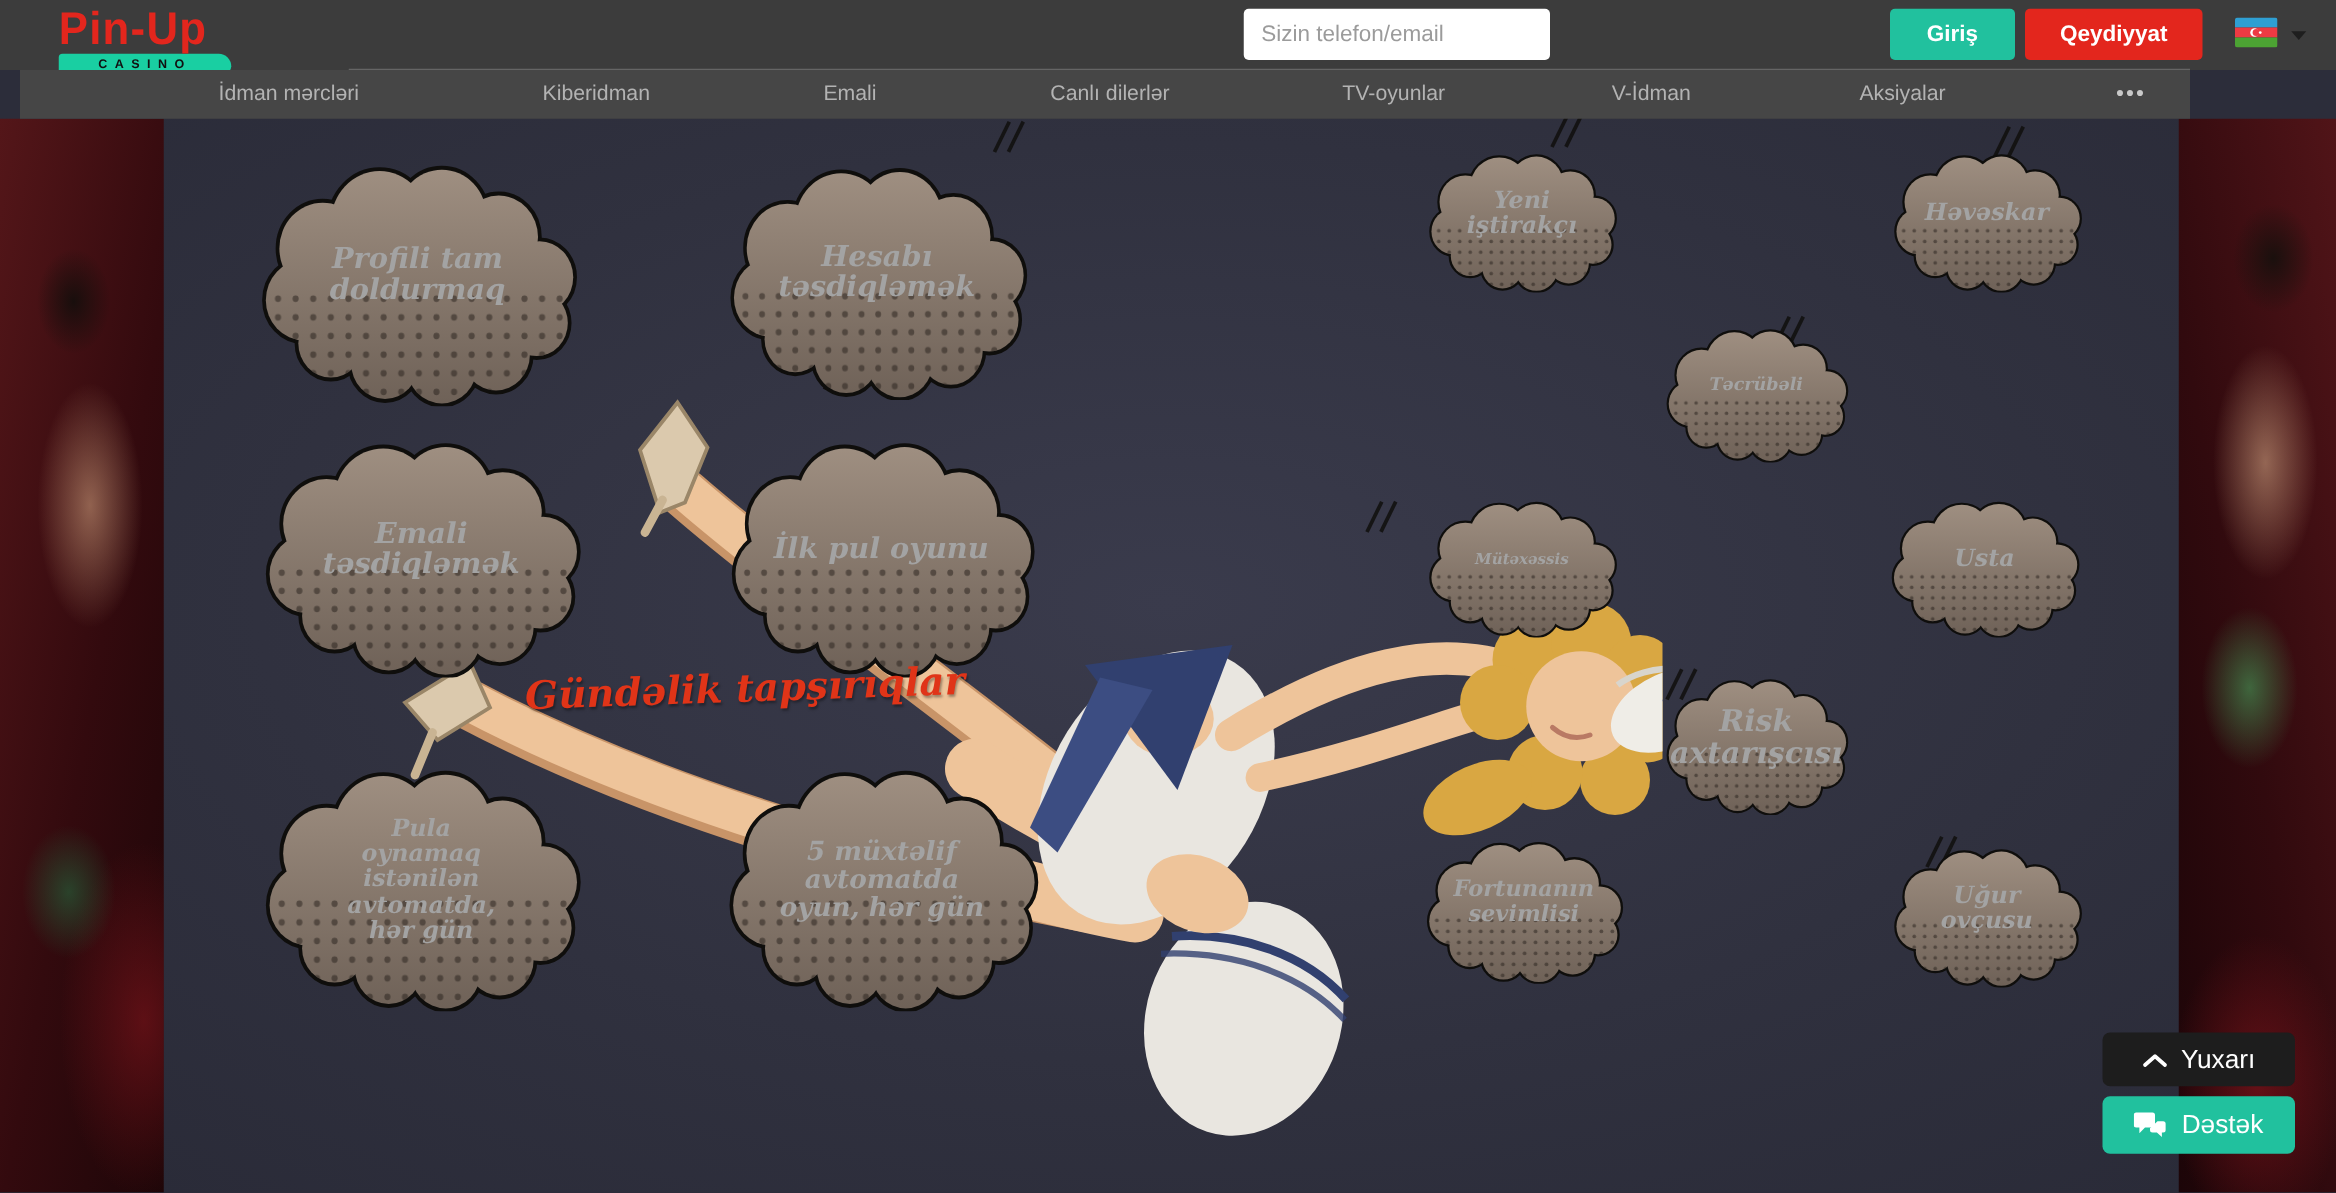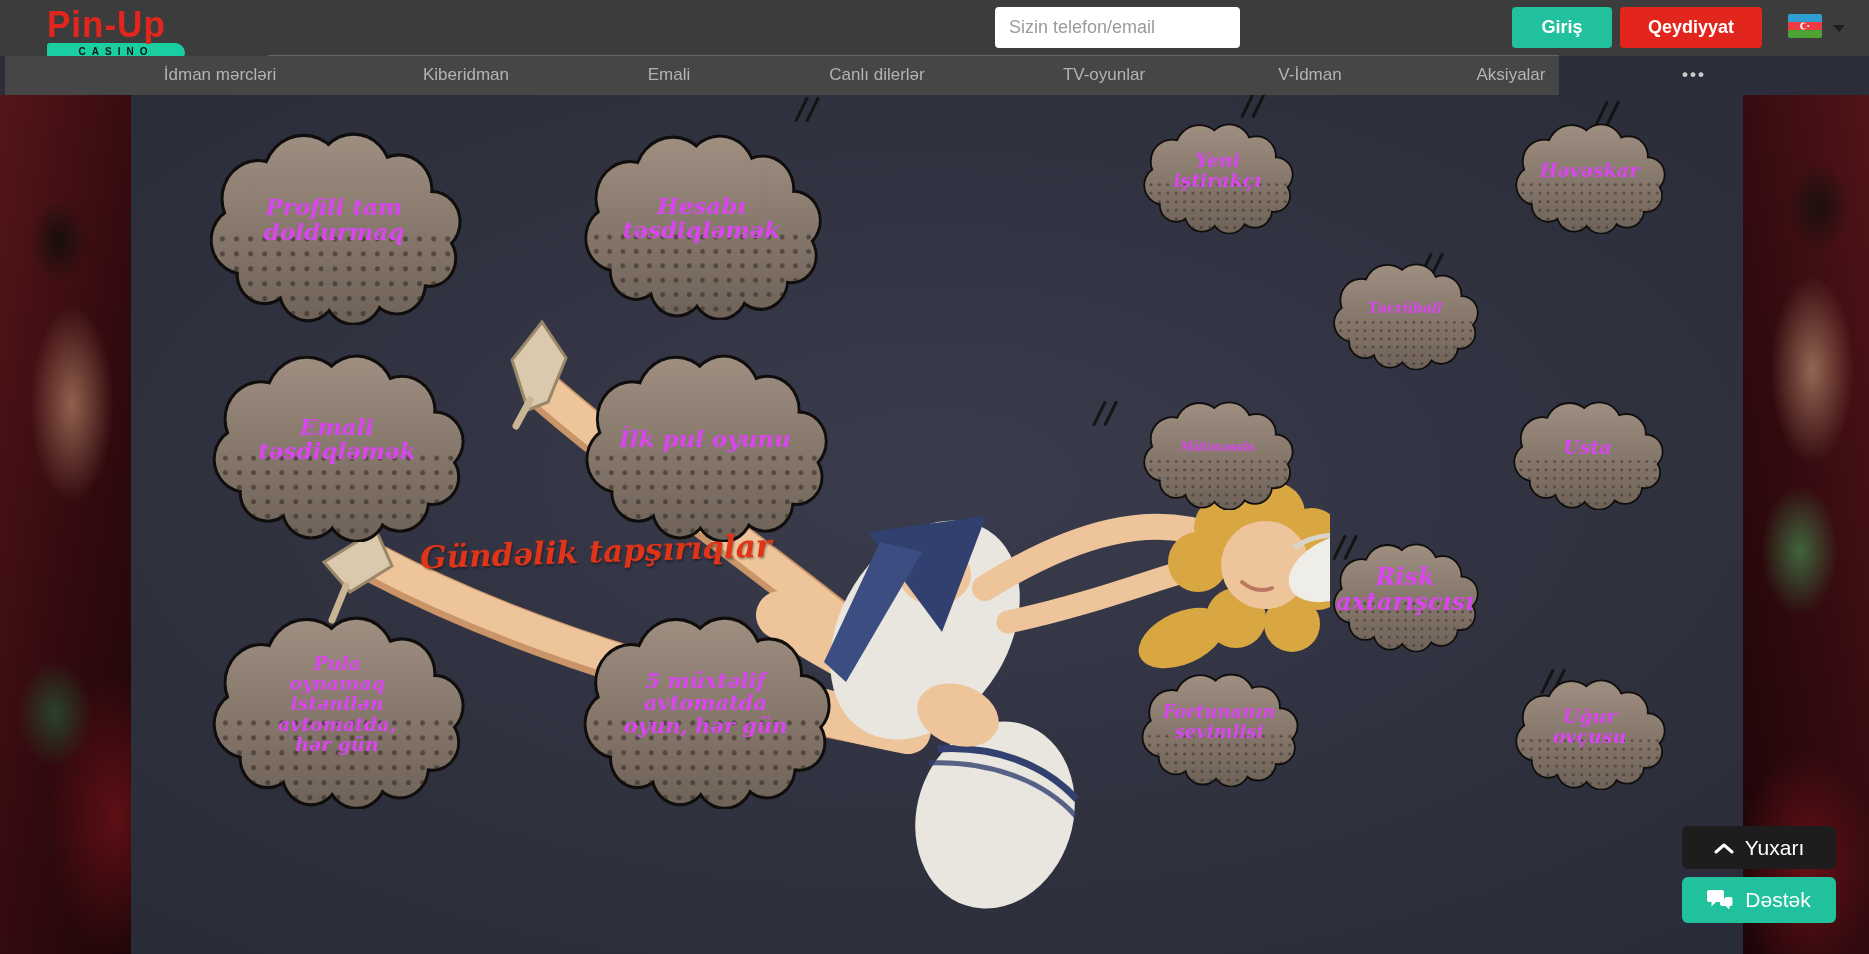--- a/index.html
+++ b/index.html
@@ -1,19 +1,19 @@
 <!DOCTYPE html>
 <html style="--accent_red: #e3261d; --red_label: #e03418; --accent_teal: #21c19e; --teal_band: #19cfa2; --header_bg: #3c3c3c; --nav_bg: #464646; --cloud_top: #a09082; --cloud_bottom: #6e6157; --dark_button: #1d1d1d;"><head>
 <meta charset="utf-8">
 <style>
   html,body{margin:0;padding:0;width:1869px;height:954px;overflow:hidden;
     font-family:"Liberation Sans",sans-serif;background:#2c2d3a;position:relative}
   
   .header{position:absolute;left:0;top:0;width:1869px;height:56px;background:var(--header_bg,#3c3c3c);z-index:10}
-  .navbar{position:absolute;left:5px;top:56px;width:1554px;height:39px;background:var(--nav_bg,#464646);z-index:10}
+  .navbar{position:absolute;left:16px;top:56px;width:1736px;height:39px;background:var(--nav_bg,#464646);z-index:10}
   .nav-sep{position:absolute;left:263px;top:-1px;right:0;height:1px;background:#6f6f6f;opacity:.8}
   .logo{position:absolute;left:47px;top:6px;cursor:pointer;z-index:12}
   .logo-main{font-size:35px;font-weight:800;letter-spacing:1px;color:var(--accent_red,#e3261d);
     font-family:"Liberation Sans",sans-serif;transform:scaleY(1.05);line-height:36px}
   .logo-band{margin-top:1px;width:138px;height:16px;background:var(--teal_band,#19cfa2);
     border-radius:3px 10px 6px 3px;color:#111;font-size:10px;font-weight:bold;letter-spacing:6px;
     text-align:center;line-height:17px}
   .hinput{position:absolute;top:7px;height:41px;border:none;border-radius:4px;background:#fff;
     font-size:18px;color:#404040;padding:0 14px;box-sizing:border-box;outline:none}
   .hinput::placeholder{color:#9b9b9b}
@@ -48,21 +48,21 @@
     background:
       radial-gradient(55px 92px at 45% 53%,rgba(72,162,92,.6),transparent 70%),
       radial-gradient(58px 130px at 55% 32%,rgba(236,190,150,.5),transparent 72%),
       radial-gradient(46px 62px at 60% 13%,rgba(24,16,13,.95),transparent 70%),
       radial-gradient(92px 160px at 50% 90%,rgba(140,22,30,.6),transparent 75%),
       linear-gradient(260deg,#511418,#310a0e 55%,#1c0508)}
   
   .cloud{position:absolute;z-index:3}
   .cloud-label{position:absolute;inset:0;display:flex;align-items:center;justify-content:center;
     text-align:center;white-space:pre-line;font-family:"DejaVu Serif",serif;font-style:italic;
-    font-weight:bold;color:#d946ef;line-height:1.06;padding:0 16px 16px 16px;box-sizing:border-box}
+    font-weight:bold;color:#a3a3a3;line-height:1.06;padding:0 16px 16px 16px;box-sizing:border-box}
   .daily-label{position:absolute;left:420px;top:534px;width:310px;z-index:4;text-align:center;
     font-family:"DejaVu Serif",serif;font-style:italic;font-weight:bold;font-size:31px;
     color:var(--red_label,#e03418);transform:rotate(-2deg);text-shadow:1px 2px 2px rgba(0,0,0,.35);
     white-space:nowrap}
   .mline{position:absolute;width:3px;height:27px;background:#100f0d;transform:rotate(26deg);
     box-shadow:10px -5px 0 0 #100f0d;z-index:3;opacity:.85}
   
   .float-btn{position:absolute;left:1682px;width:154px;border-radius:6px;display:flex;
     align-items:center;justify-content:center;gap:11px;color:#fff;font-size:21px;cursor:pointer;z-index:20}
   .btn-top{top:826px;height:43px;background:var(--dark_button,#1d1d1d)}

